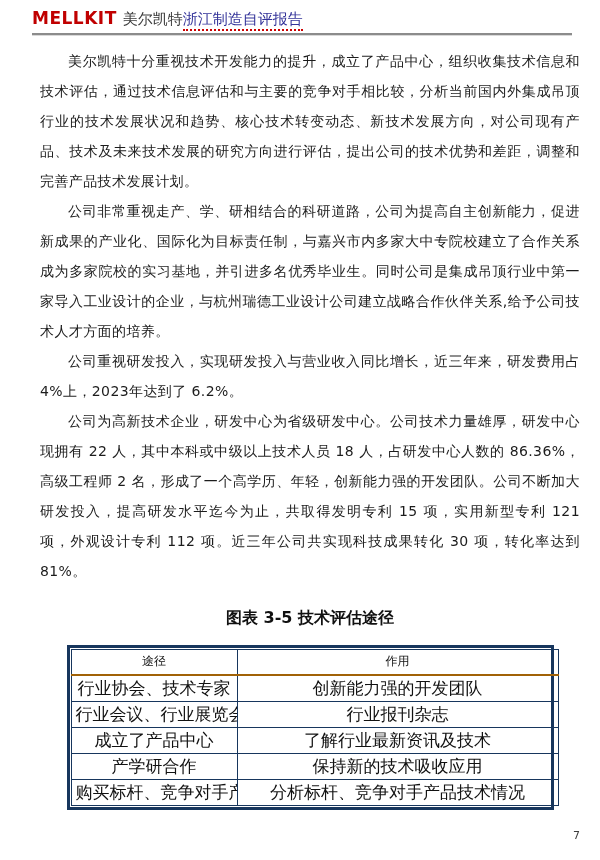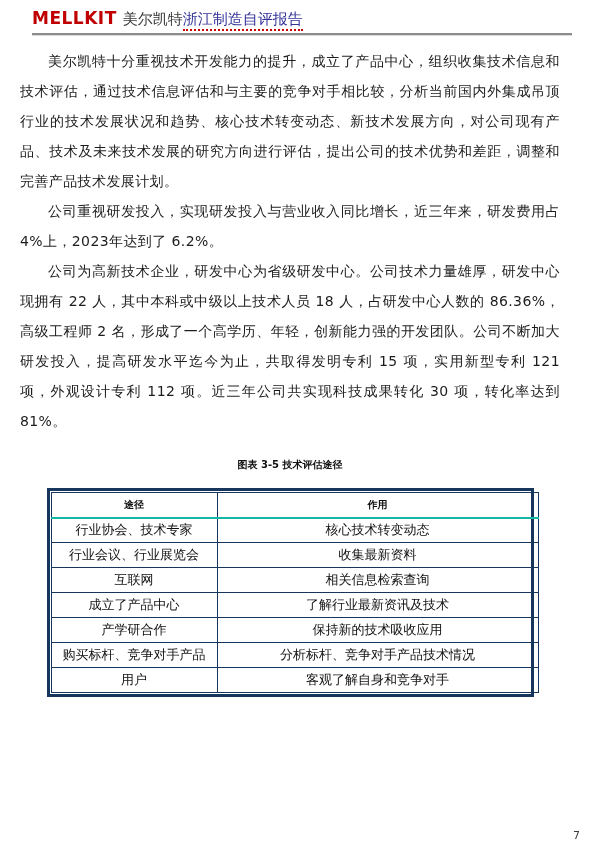--- a/index.html
+++ b/index.html
@@ -46,66 +46,66 @@
   .header-rule {
     margin-top: 4px;
     border-top: 2px solid #8c8c8c;
     border-bottom: 1px solid #d9d9d9;
     height: 2px;
   }
   
   .doc-body {
     position: absolute;
     top: 46px;
-    left: 20px;
+    left: 40px;
     width: 540px;
   }
   .body-para {
     font-size: 14px;
     line-height: 30px;
     text-align: justify;
     text-indent: 2em;
     letter-spacing: 0.4px;
     color: #1c1c1c;
   }
   
   .caption {
     text-align: center;
     font-weight: bold;
-    font-size: 10px;
+    font-size: 16px;
     color: #111;
   }
   .caption-1 { margin-top: 22px; }
   
   .table-wrap {
     margin: 16px auto 0 auto;
     width: 487px;
     border: 3px solid #17365d;
     padding: 1px;
     background: #ffffff;
   }
   table.eval-table {
     width: 100%;
     border-collapse: collapse;
     table-layout: fixed;
   }
   table.eval-table th, table.eval-table td {
     border: 1px solid #17365d;
-    font-size: 13px;
+    font-size: 17px;
     text-align: center;
     height: 25px;
     padding: 1px 4px;
     color: #111;
     overflow: hidden;
     white-space: nowrap;
   }
   table.eval-table th {
-    font-weight: bold;
-    font-size: 10px;
-    border-bottom: 2px solid #14b8a6;
+    font-weight: normal;
+    font-size: 12px;
+    border-bottom: 2px solid #a16207;
   }
   table.eval-table col.col-way { width: 166px; }
   table.eval-table col.col-role { width: 321px; }
   
   .page-footer {
     position: absolute;
     right: 20px;
     bottom: 18px;
     font-size: 11px;
     color: #3d3d3d;
@@ -118,65 +118,58 @@
 
   <header class="doc-header">
     <div class="header-line">
       <span class="brand">MELLKIT</span><span class="title-part1">美尔凯特</span><span class="title-part2">浙江制造自评报告</span>
     </div>
     <div class="header-rule"></div>
   </header>
 
   <main class="doc-body">
     <p class="body-para">美尔凯特十分重视技术开发能力的提升，成立了产品中心，组织收集技术信息和技术评估，通过技术信息评估和与主要的竞争对手相比较，分析当前国内外集成吊顶行业的技术发展状况和趋势、核心技术转变动态、新技术发展方向，对公司现有产品、技术及未来技术发展的研究方向进行评估，提出公司的技术优势和差距，调整和完善产品技术发展计划。</p>
+    <p class="body-para">公司非常重视走产、学、研相结合的科研道路，公司为提高自主创新能力，促进新成果的产业化、国际化为目标责任制，与嘉兴市内多家大中专院校建立了合作关系成为多家院校的实习基地，并引进多名优秀毕业生。同时公司是集成吊顶行业中第一家导入工业设计的企业，与杭州瑞德工业设计公司建立战略合作伙伴关系,给予公司技术人才方面的培养。</p>
     <p class="body-para">公司重视研发投入，实现研发投入与营业收入同比增长，近三年来，研发费用占 4%上，2023年达到了 6.2%。</p>
     <p class="body-para">公司为高新技术企业，研发中心为省级研发中心。公司技术力量雄厚，研发中心现拥有 22 人，其中本科或中级以上技术人员 18 人，占研发中心人数的 86.36%，高级工程师 2 名，形成了一个高学历、年轻，创新能力强的开发团队。公司不断加大研发投入，提高研发水平迄今为止，共取得发明专利 15 项，实用新型专利 121 项，外观设计专利 112 项。近三年公司共实现科技成果转化 30 项，转化率达到 81%。</p>
 
     <div class="caption caption-1">图表 3-5 技术评估途径</div>
 
     <div class="table-wrap">
       <table class="eval-table">
         <colgroup>
           <col class="col-way">
           <col class="col-role">
         </colgroup>
         <thead>
           <tr>
             <th>途径</th>
             <th>作用</th>
           </tr>
         </thead>
         <tbody>
             <tr>
               <td>行业协会、技术专家</td>
-              <td>核心技术转变动态</td>
+              <td>创新能力强的开发团队</td>
             </tr>
             <tr>
               <td>行业会议、行业展览会</td>
-              <td>收集最新资料</td>
-            </tr>
-            <tr>
-              <td>互联网</td>
-              <td>相关信息检索查询</td>
+              <td>行业报刊杂志</td>
             </tr>
             <tr>
               <td>成立了产品中心</td>
               <td>了解行业最新资讯及技术</td>
             </tr>
             <tr>
               <td>产学研合作</td>
               <td>保持新的技术吸收应用</td>
             </tr>
             <tr>
               <td>购买标杆、竞争对手产品</td>
               <td>分析标杆、竞争对手产品技术情况</td>
-            </tr>
-            <tr>
-              <td>用户</td>
-              <td>客观了解自身和竞争对手</td>
             </tr>
           </tbody>
       </table>
     </div>
 
   </main>
 
   <footer class="page-footer">
     <span>7</span>
   </footer>

